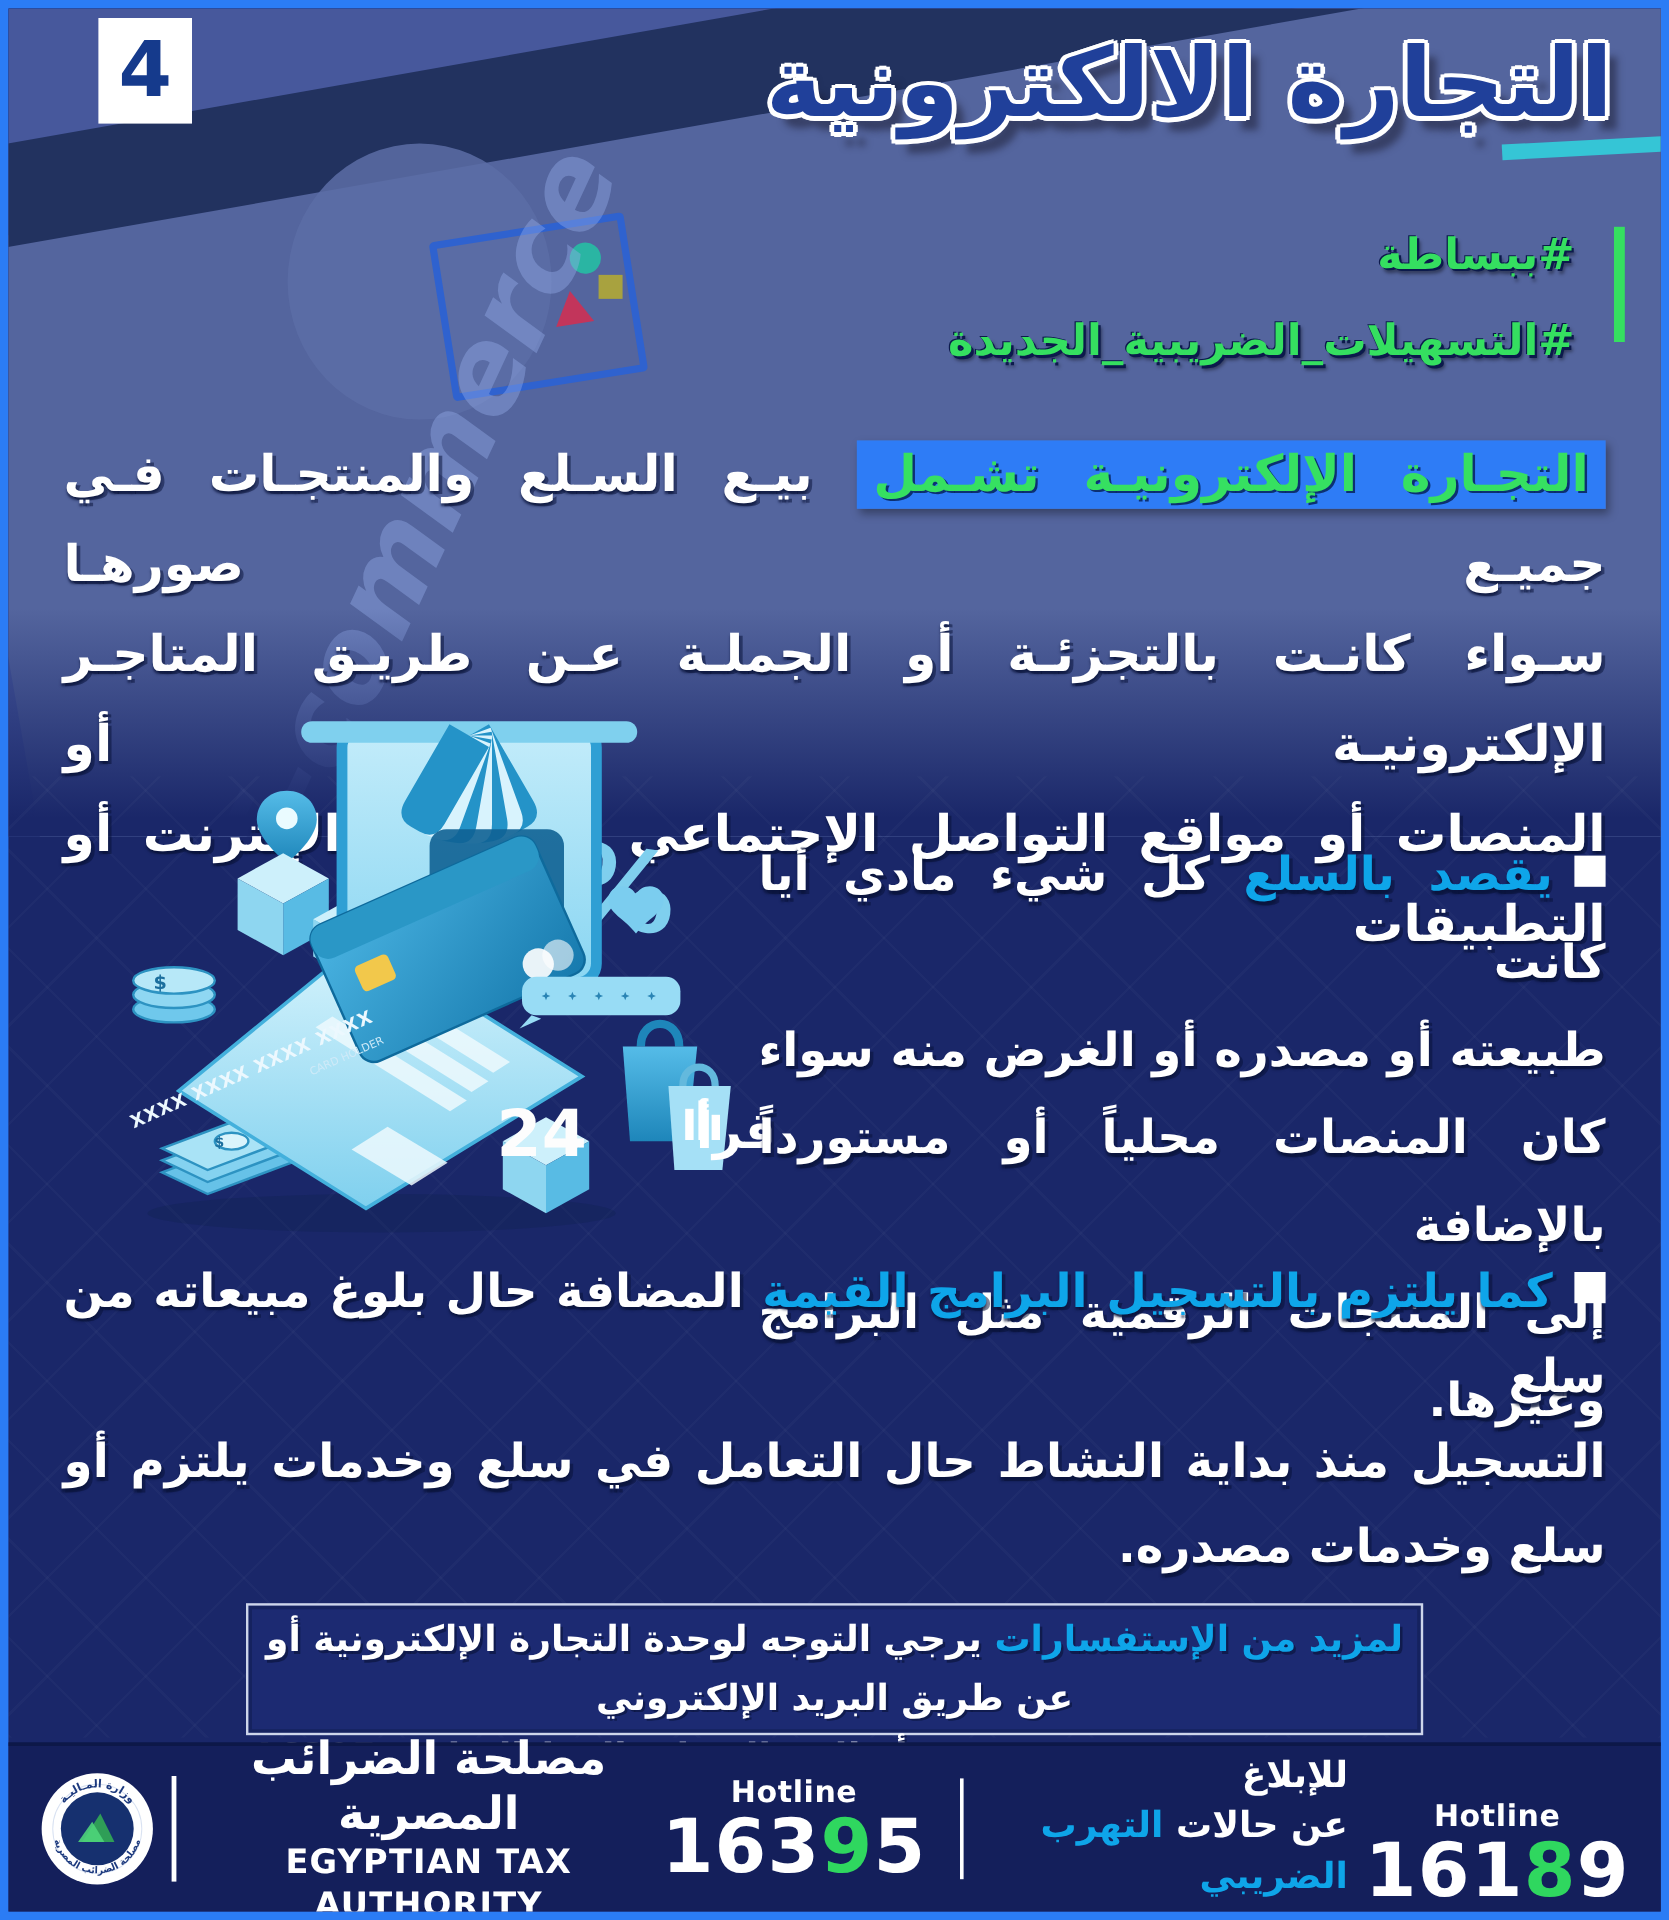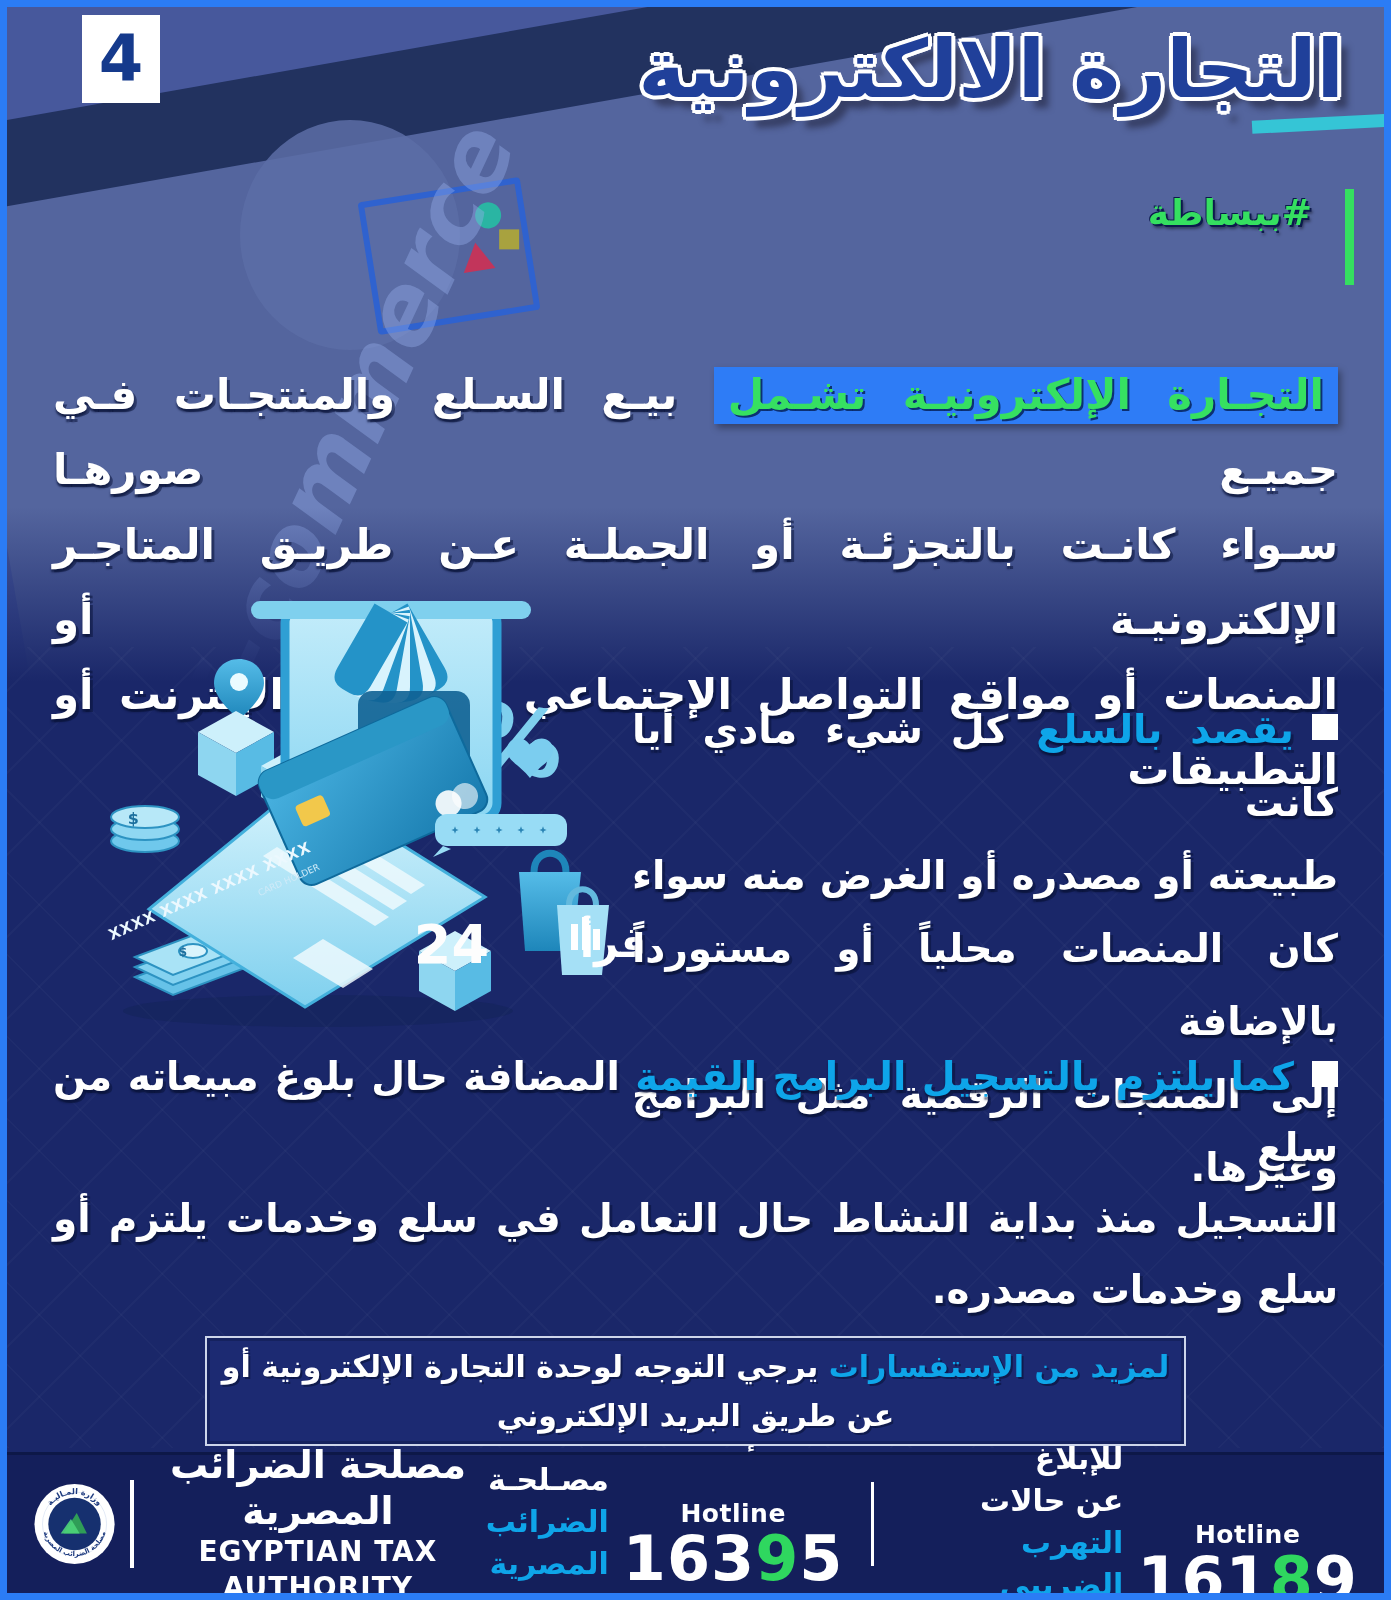--- a/index.html
+++ b/index.html
@@ -92,20 +92,21 @@
     <div class="script">E-commerce</div>
   </div>
   <div class="photofade"></div>
   <div class="diamonds"></div>
 
   <div class="badge">4</div>
   <div class="title">التجارة الالكترونية</div>
   <div class="hashbar"></div>
   <div class="hashtags">
     <div>#ببساطة</div>
+    <div>#التسهيلات_الضريبية_الجديدة</div>
   </div>
 
   <div class="btext intro">
     <div class="jl"><span class="hl">التجـارة الإلكترونيـة تشـمل</span> <span>بيـع السـلع والمنتجـات فـي جميـع صورهـا</span></div>
     <div class="jl">سـواء كانـت بالتجزئـة أو الجملـة عـن طريـق المتاجـر الإلكترونيـة أو</div>
     <div class="jl">المنصات أو مواقع التواصل الإجتماعي أو مواقع الإنترنت أو التطبيقات</div>
   </div>
 
   <svg class="illus" viewBox="0 0 570 455">
     <defs>
@@ -293,24 +294,20 @@
       <div class="ar" dir="rtl">مصلحة الضرائب المصرية</div>
       <div class="en">EGYPTIAN TAX AUTHORITY</div>
     </div>
     <div class="spacer"></div>
 
     <div class="hot">
       <div class="numcol">
         <div class="hotlabel">Hotline</div>
         <div class="num"><span>163</span><span class="g">9</span><span>5</span></div>
       </div>
-      <div class="lblcol">
-        <div class="w">مصـلحـة</div>
-        <div class="green">الضرائب المصرية</div>
-      </div>
     </div>
 
     <div class="vsep"></div>
 
     <div class="hot">
       <div class="numcol">
         <div class="hotlabel">Hotline</div>
         <div class="num"><span>161</span><span class="g">8</span><span>9</span></div>
       </div>
       <div class="lblcol">

